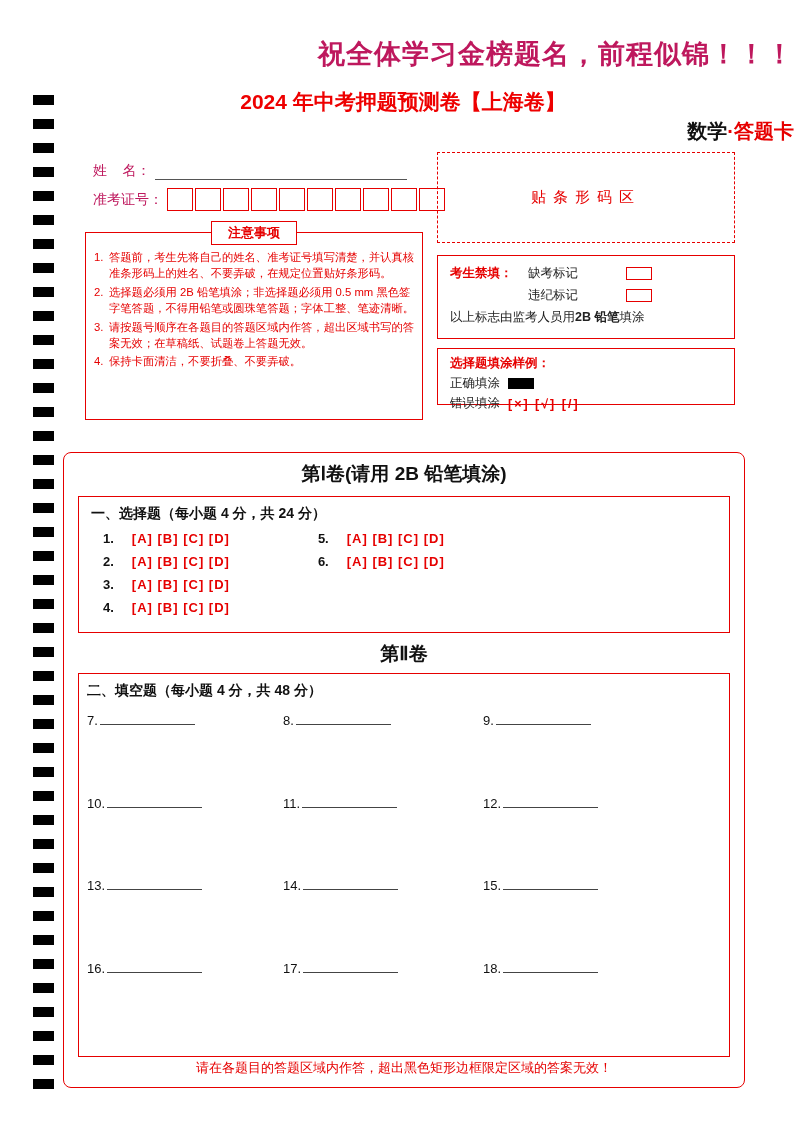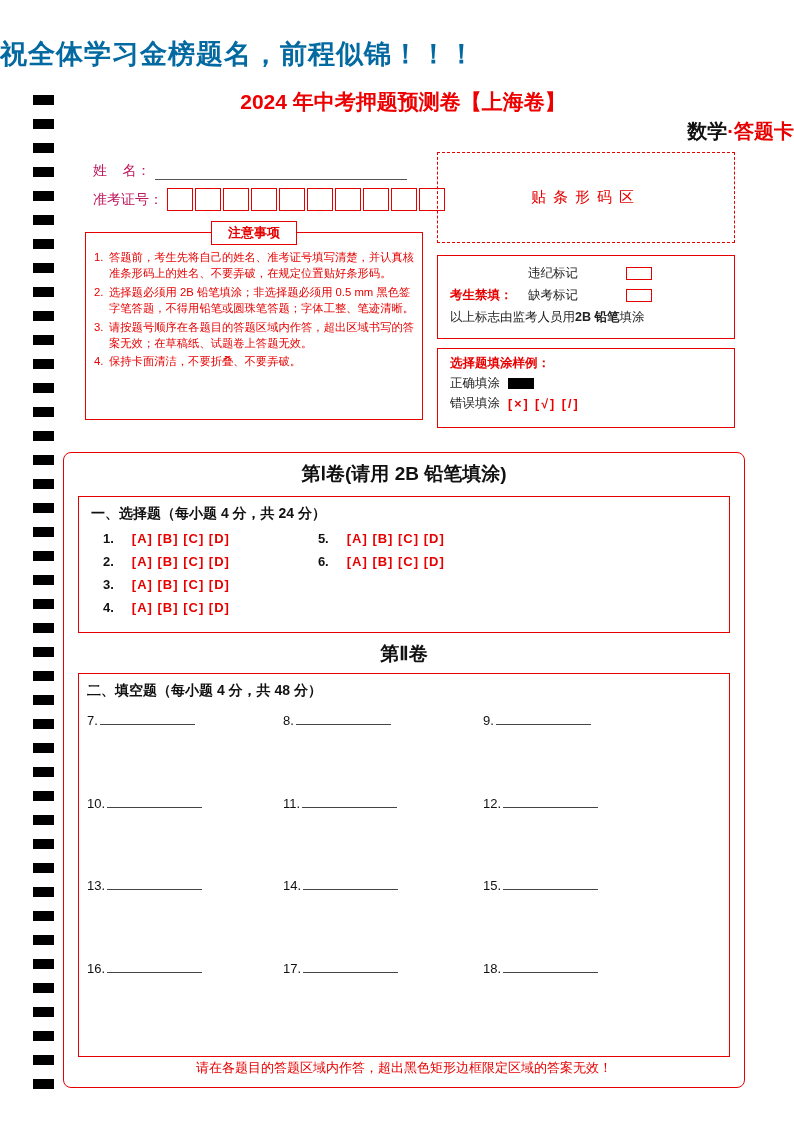--- a/index.html
+++ b/index.html
@@ -14,21 +14,21 @@
   .red { color:#e60000; }
 
   
   .timing-marks {
     position:absolute; left:33px; top:95px; width:21px; height:995px;
     background:repeating-linear-gradient(to bottom, #000 0px, #000 10px, transparent 10px, transparent 24px);
   }
 
   .banner {
     position:absolute; top:36px; left:0; right:0;
-    text-align:left; color:#0369a1; font-weight:bold; font-size:27px;
+    text-align:right; color:#be185d; font-weight:bold; font-size:27px;
     letter-spacing:1px;
   }
   .title {
     position:absolute; top:88px; left:12px; right:0;
     text-align:center; color:#ee0000; font-weight:bold; font-size:21px;
   }
   .subtitle {
     position:absolute; top:118px; left:0; right:0;
     text-align:right; font-weight:bold; font-size:20px; color:#111;
   }
@@ -75,21 +75,21 @@
   }
   .mark-row { display:flex; align-items:center; margin-bottom:5px; }
   .forbidden-label { color:#e60000; font-weight:bold; width:78px; flex:none; }
   .row-indent { width:78px; flex:none; }
   .mark-rect { width:24px; height:11px; border:1.3px solid #e60000; margin-left:48px; background:#fff; }
   .forbidden-note { margin-top:2px; font-size:12.5px; color:#222; }
   .forbidden-note b { font-weight:bold; }
 
   
   .sample-box {
-    position:absolute; left:437px; top:348px; width:298px; height:80px;
+    position:absolute; left:437px; top:348px; width:298px; height:57px;
     border:1.5px solid #e60000; box-sizing:border-box;
     padding:6px 12px; font-size:12.5px; color:#222;
   }
   .sample-title { color:#e60000; font-weight:bold; margin-bottom:3px; }
   .sample-row { display:flex; align-items:center; margin-bottom:3px; }
   .fill-black { display:inline-block; width:26px; height:11px; background:#000; margin-left:8px; }
   .wrong-marks { color:#e60000; margin-left:8px; letter-spacing:2px; font-weight:bold; }
 
   
   .main-box {
@@ -177,27 +177,27 @@
       <span class="t">请按题号顺序在各题目的答题区域内作答，超出区域书写的答案无效；在草稿纸、试题卷上答题无效。</span>
     </div>
     <div class="notice-item">
       <span class="n">4.</span>
       <span class="t">保持卡面清洁，不要折叠、不要弄破。</span>
     </div>
   </div>
 
   <div class="forbidden-box">
     <div class="mark-row">
+      <span class="forbidden-label">考生禁填：</span>
+      <span>缺考标记</span>
+      <span class="mark-rect"></span>
+    </div>
+    <div class="mark-row">
       <span class="row-indent"></span>
       <span>违纪标记</span>
-      <span class="mark-rect"></span>
-    </div>
-    <div class="mark-row">
-      <span class="forbidden-label">考生禁填：</span>
-      <span>缺考标记</span>
       <span class="mark-rect"></span>
     </div>
     <div class="forbidden-note"><span>以上标志由监考人员用</span><b>2B 铅笔</b><span>填涂</span></div>
   </div>
 
   <div class="sample-box">
     <div class="sample-title">选择题填涂样例：</div>
     <div class="sample-row">
       <span>正确填涂</span>
       <span class="fill-black"></span>

